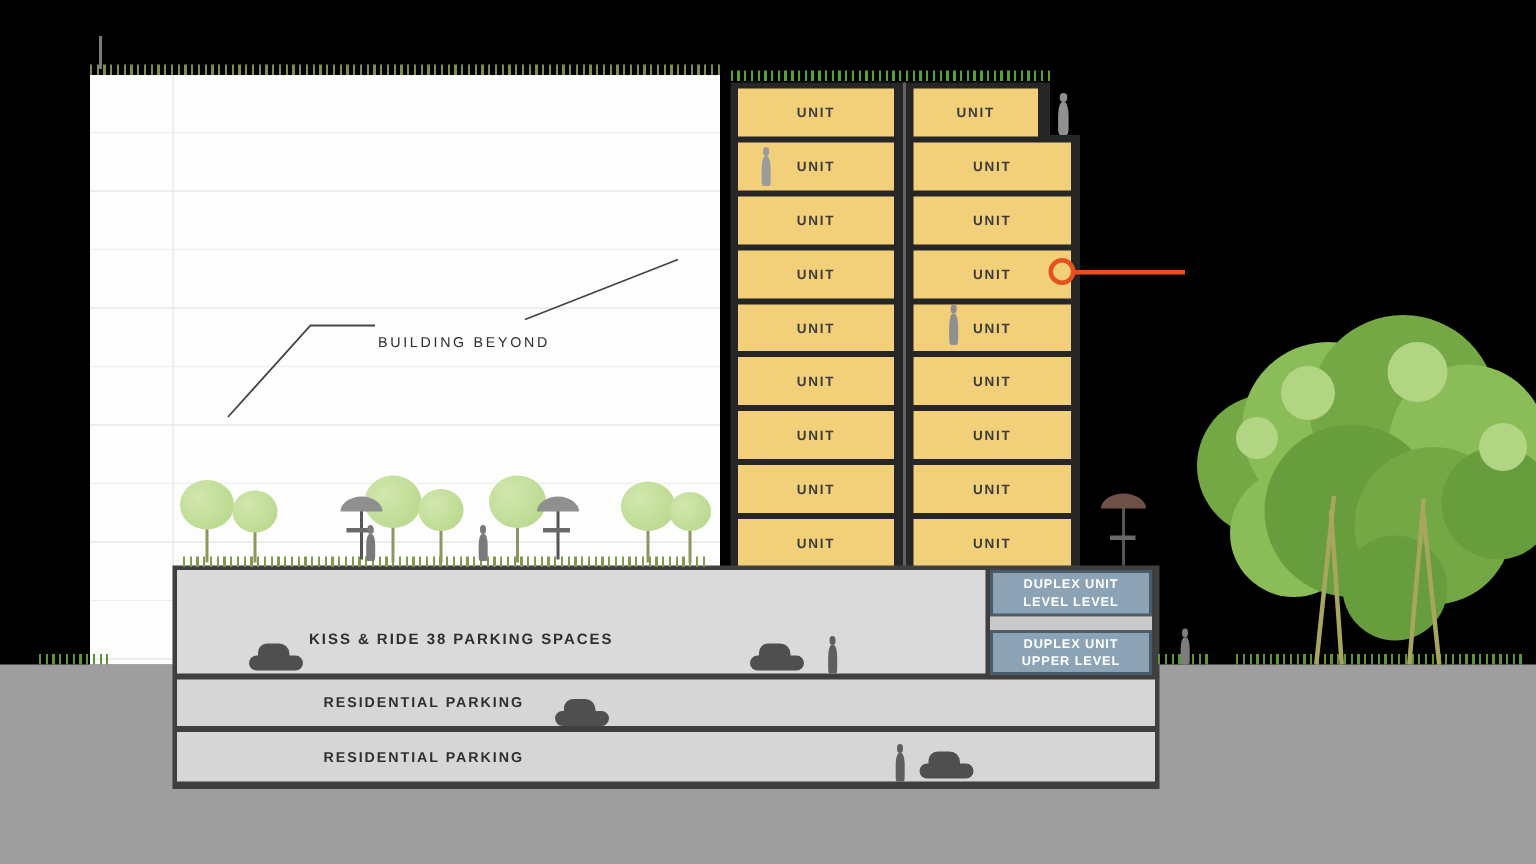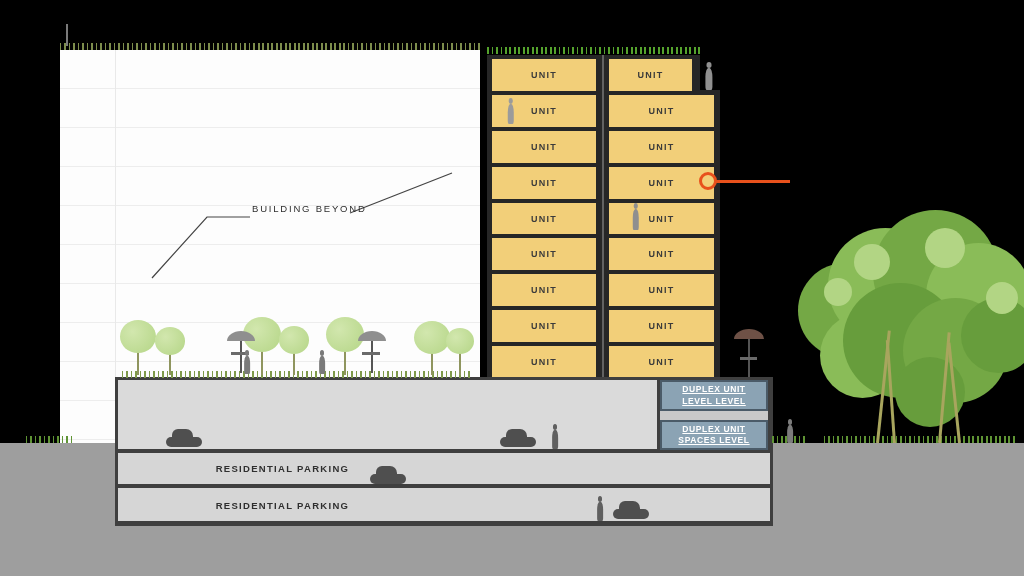--- a/index.html
+++ b/index.html
@@ -13,42 +13,42 @@
   
   .whitebldg{left:60px;top:50px;width:420px;height:393px;background:var(--white-building,#fdfdfd);
     background-image:
       linear-gradient(#e9e9e9,#e9e9e9),
       repeating-linear-gradient(to bottom, transparent 0 38px, #ededed 38px 39px);
     background-size:1px 100%,100% 100%;
     background-position:55px 0,0 0;
     background-repeat:no-repeat,repeat;}
   .rooftop-pole{left:66px;top:24px;width:2px;height:22px;background:#7a7a7a;}
 
-  .bb-label{left:252px;top:203px;font-size:9.5px;letter-spacing:1.8px;color:#2e2e2e;white-space:nowrap;}
+  .bb-label{left:252px;top:223px;font-size:9.5px;letter-spacing:1.8px;color:#2e2e2e;white-space:nowrap;}
   .leader-svg{left:140px;top:160px;}
 
   
   .tower{left:487px;top:55px;width:233px;height:323px;background:var(--frame,#262626);display:flex;flex-direction:column;}
   .floor{flex:1;display:flex;box-sizing:border-box;padding-top:4px;}
   .ucell{background:var(--unit-fill,#f2cf79);display:flex;align-items:center;justify-content:center;
     font-size:9px;font-weight:bold;letter-spacing:1.2px;color:#3b3b3b;}
   .cl{margin-left:5px;width:104px;}
   .gapcol{width:13px;}
   .cr{width:105px;}
   .floor.first .cr{width:83px;}
   .midline{left:602px;top:55px;width:2px;height:323px;background:#8a8a8a;opacity:.6;}
   .skypatch{left:700px;top:40px;width:24px;height:50px;background:#000;}
 
   
   .callout-ring{left:699px;top:172px;width:12px;height:12px;border:3px solid var(--callout-orange,#e8511c);border-radius:50%;background:transparent;}
   .callout-line{left:714px;top:180px;width:76px;height:3px;background:var(--callout-orange,#e8511c);}
 
   
   .parking{left:115px;top:377px;width:658px;height:149px;background:var(--parking-frame,#3f3f3f);}
-  .parking>div{position:absolute;text-decoration:underline;}
+  .parking>div{position:absolute;}
   .l1{left:3px;top:3px;width:539px;height:69px;background:#dadada;}
   .l2{left:3px;top:76px;width:652px;height:31px;background:#d6d6d6;}
   .l3{left:3px;top:111px;width:652px;height:33px;background:#d6d6d6;}
   .duplex{left:545px;width:108px;background:var(--duplex-fill,#8ba3b4);border:2px solid var(--duplex-border,#4b5b68);
     box-sizing:border-box;display:flex;flex-direction:column;align-items:center;justify-content:center;
     color:#fff;font-size:8.5px;font-weight:bold;letter-spacing:.6px;line-height:1.3;text-align:center;}
   .duplex.up{top:3px;height:31px;}
   .duplex.low{top:43px;height:30px;}
   .dslab{left:545px;top:34px;width:108px;height:9px;background:#c9c9c9;}
 
@@ -150,25 +150,26 @@
 
   <div class="abs parking">
     <div class="l1"></div>
     <div class="duplex up">
       <div>DUPLEX UNIT</div>
       <div>LEVEL LEVEL</div>
     </div>
     <div class="dslab"></div>
     <div class="duplex low">
       <div>DUPLEX UNIT</div>
-      <div>SPACES LEVEL</div>
+      <div>UPPER LEVEL</div>
     </div>
     <div class="l2"></div>
     <div class="l3"></div>
   </div>
+  <div class="abs plabel klabel">KISS &amp; RIDE 38 PARKING SPACES</div>
   <div class="abs plabel rlabel1">RESIDENTIAL PARKING</div>
   <div class="abs plabel rlabel2">RESIDENTIAL PARKING</div>
 
   <div class="abs" id="decor" style="left:0;top:0;width:1024px;height:576px;pointer-events:none;">
       <div class="sgrass" style="left: 60px; top: 43px; width: 422px; color: rgb(125, 141, 76);"></div>
       <div class="sgrass" style="left: 487px; top: 47px; width: 213px; color: rgb(85, 163, 45);"></div>
       <div class="sgrass" style="left: 26px; top: 436px; width: 46px; color: rgb(95, 148, 52);"></div>
       <div class="sgrass" style="left: 122px; top: 371px; width: 350px; color: rgb(127, 154, 74);"></div>
       <div class="sgrass" style="left: 772px; top: 436px; width: 36px; color: rgb(95, 148, 52);"></div>
       <div class="sgrass" style="left: 824px; top: 436px; width: 192px; color: rgb(95, 148, 52);"></div>

